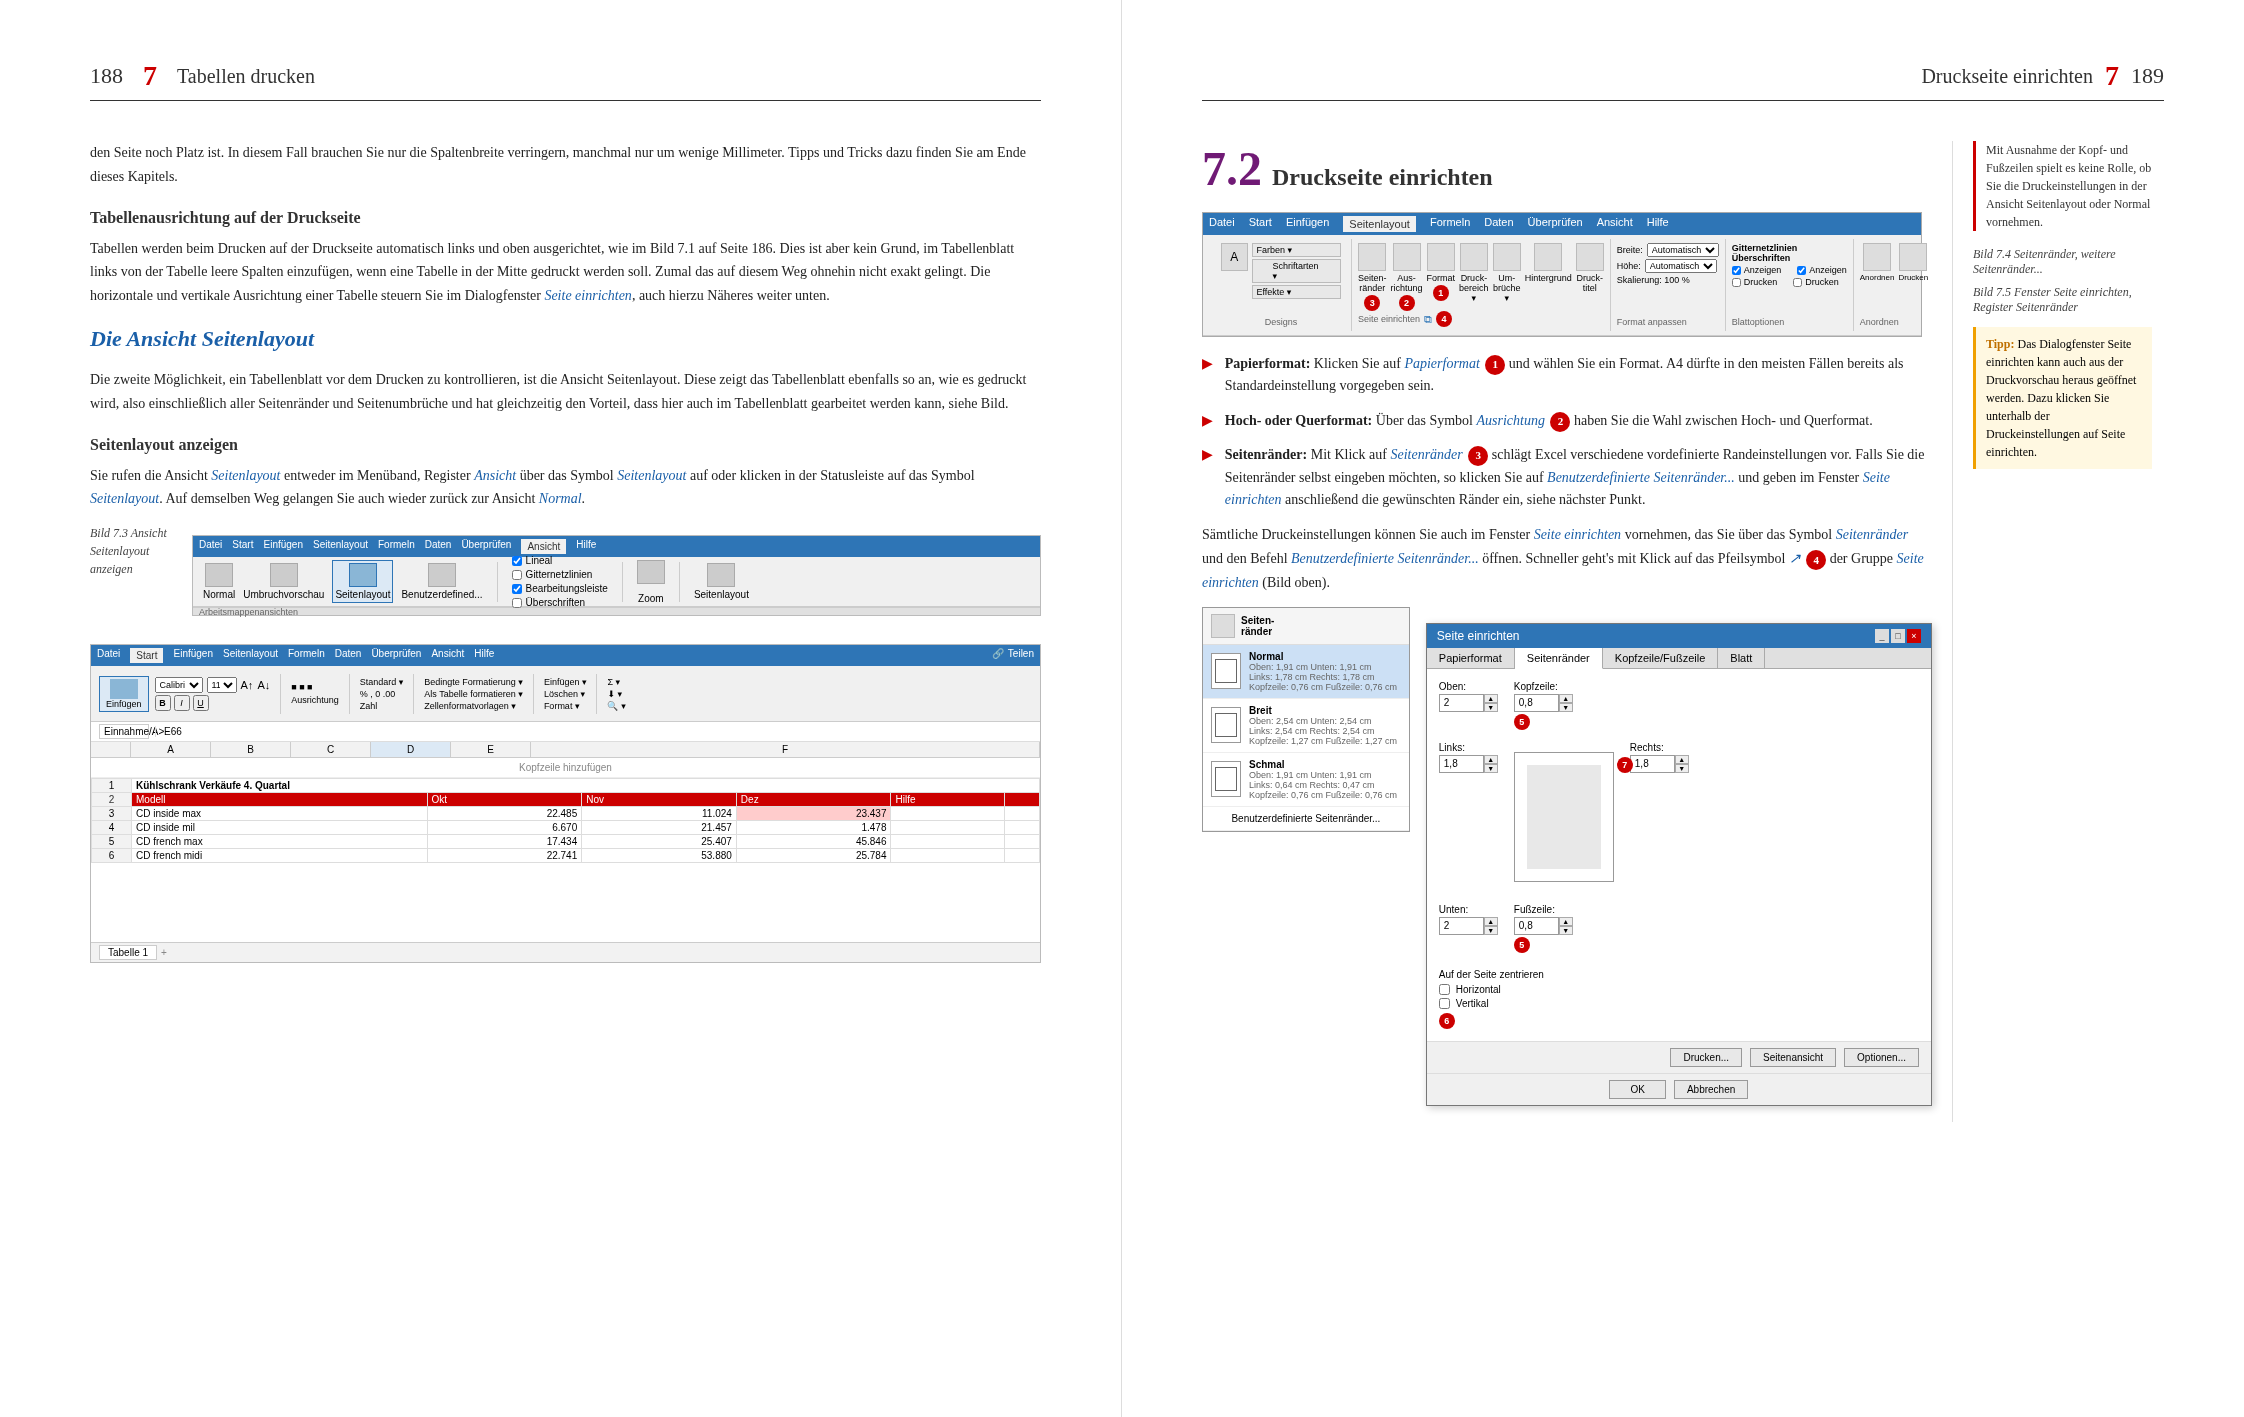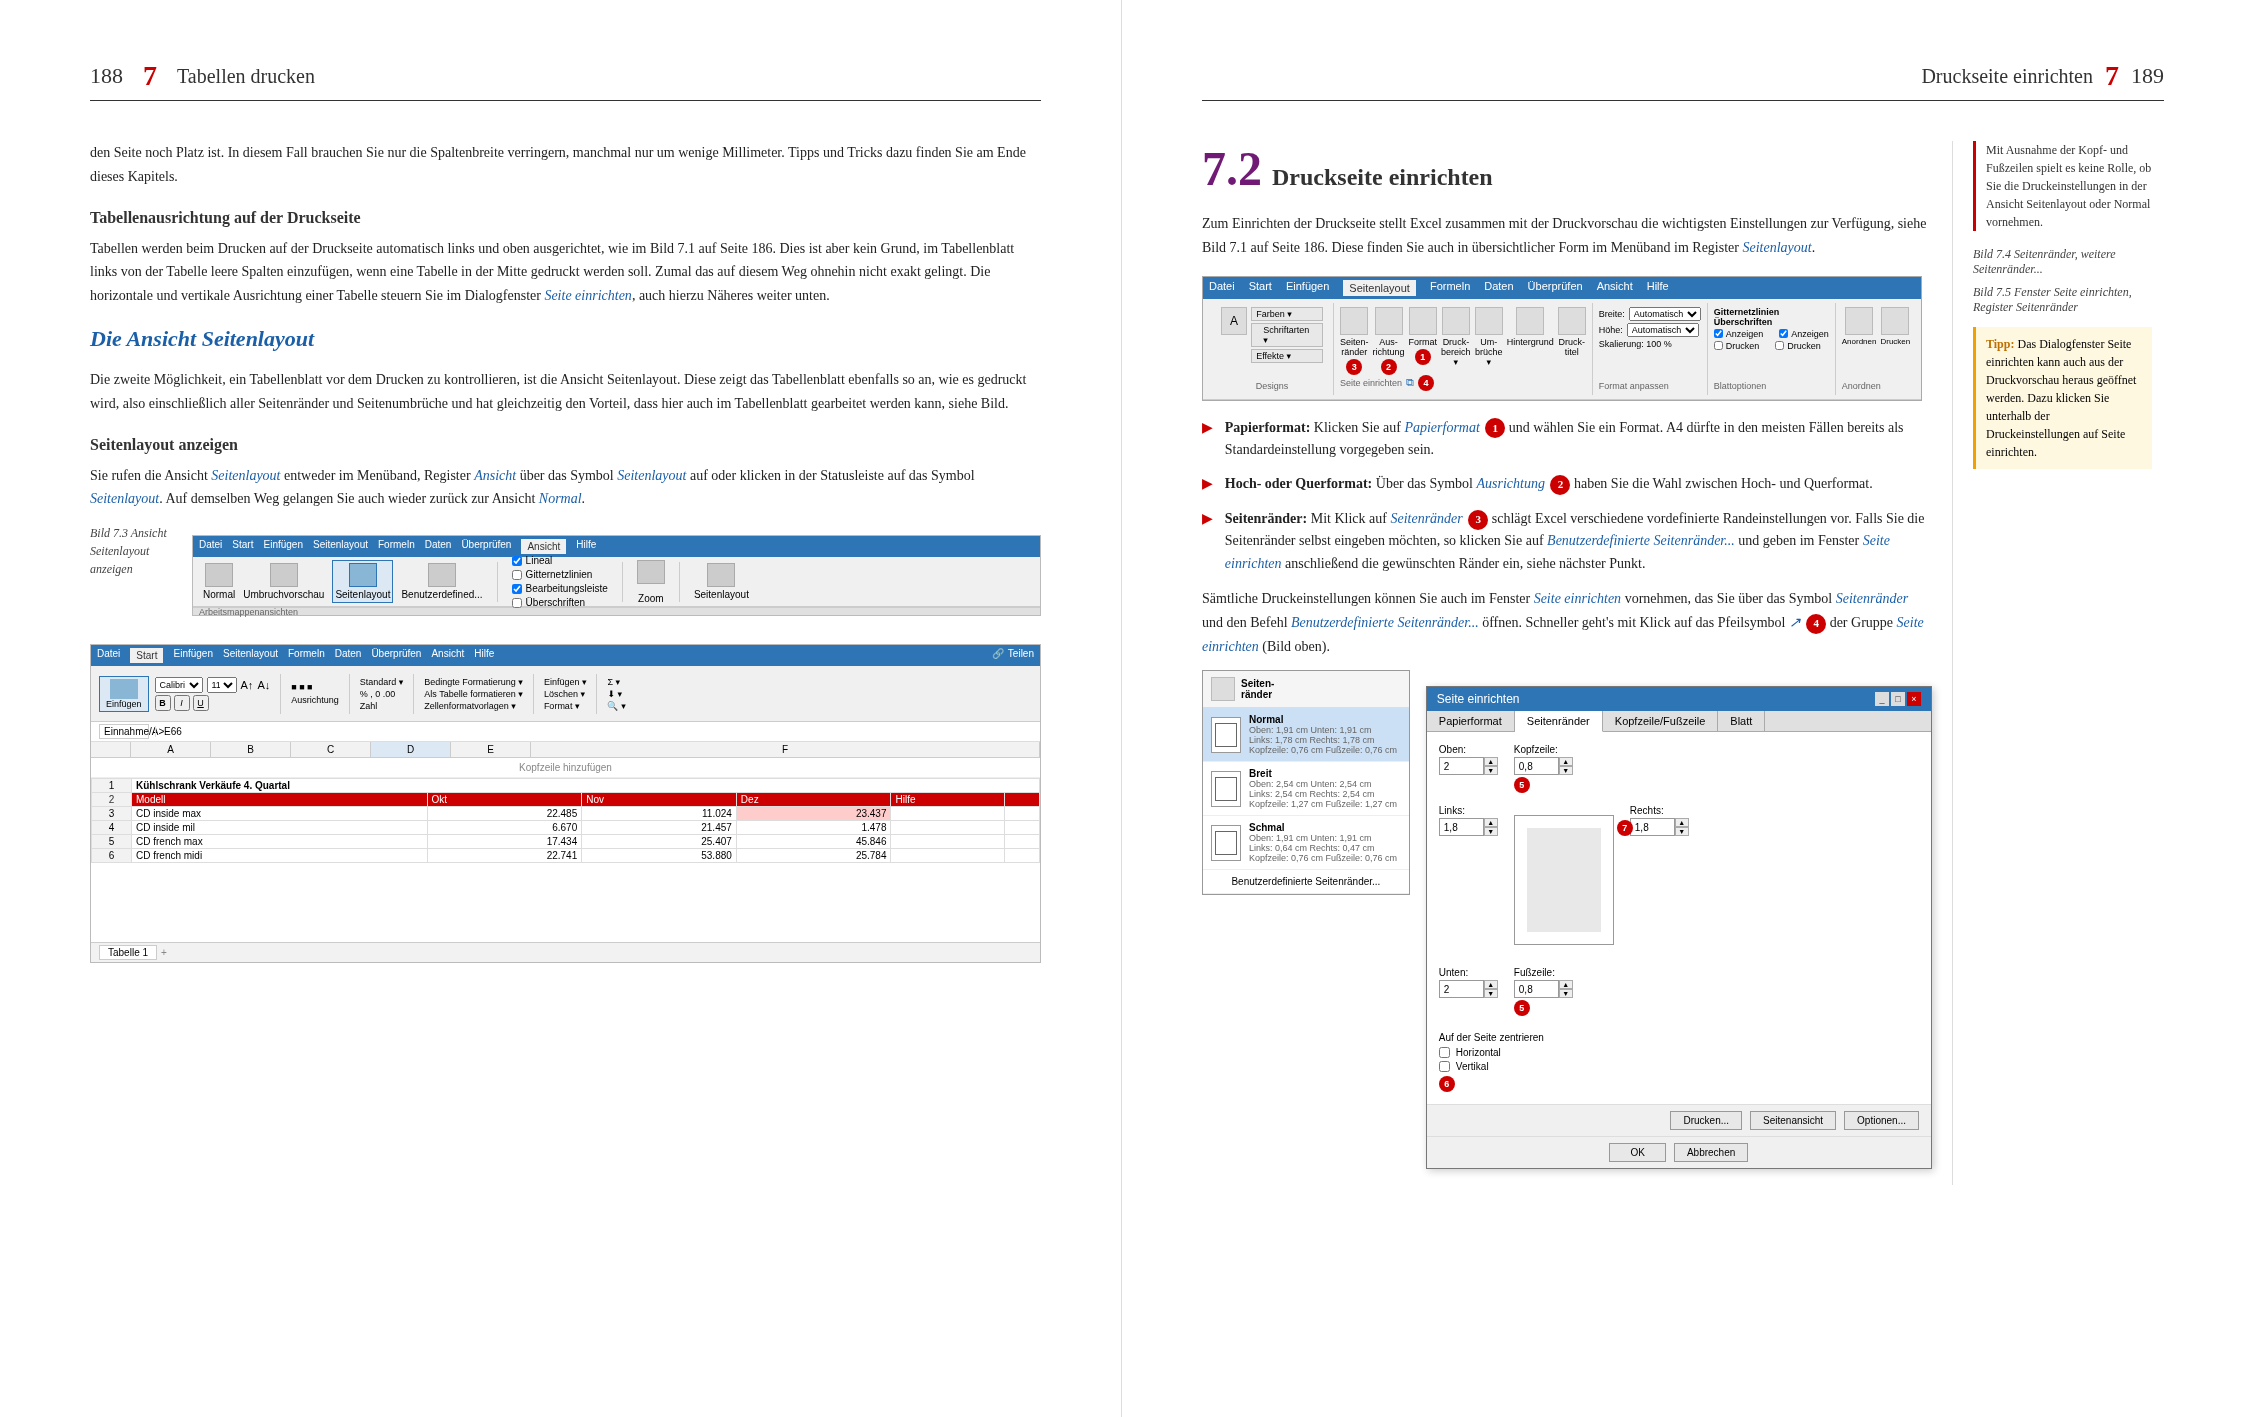--- a/index.html
+++ b/index.html
@@ -575,44 +575,41 @@
 
     <div class="right-layout">
       <div class="right-main">
 
         <div style="display:flex;align-items:baseline;margin-bottom:16px;">
           <span class="section-number">7.2</span>
           <span style="font-size:24px;font-weight:bold;color:#333;">Druckseite einrichten</span>
         </div>
 
 
-        <p class="body-text">
-          Zum Einrichten der Druckseite stellt Excel zusammen mit der Druckvorschau die wichtigsten Einstellungen zur Verfügung, siehe Bild 7.1 auf Seite 186. Diese finden Sie auch in übersichtlicher Form im Menüband im Register <span class="link-text">Seitenlayout</span>.
-        </p>
 
         <div class="ribbon-mockup">
           <div class="ribbon-tabs">
             <span>Datei</span>
             <span>Start</span>
             <span>Einfügen</span>
             <span class="ribbon-tab active">Seitenlayout</span>
             <span>Formeln</span>
             <span>Daten</span>
             <span>Überprüfen</span>
             <span>Ansicht</span>
             <span>Hilfe</span>
           </div>
           <div style="background:#f0f0f0;display:flex;padding:4px 8px;gap:0;border-bottom:1px solid #ccc;">
 
             <div style="display:flex;flex-direction:column;justify-content:space-between;padding:4px 10px;border-right:1px solid #ccc;align-items:center;">
               <div style="display:flex;gap:4px;">
                 <div style="width:28px;height:28px;background:#ddd;border:1px solid #bbb;display:flex;align-items:center;justify-content:center;font-size:12px;">A</div>
                 <div style="display:flex;flex-direction:column;gap:2px;">
                   <div style="font-size:9px;background:#e8e8e8;border:1px solid #bbb;padding:1px 4px;">Farben ▾</div>
-                  <div style="font-size:9px;background:#e8e8e8;border:1px solid #bbb;padding:1px 11px;">Schriftarten ▾</div>
+                  <div style="font-size:9px;background:#e8e8e8;border:1px solid #bbb;padding:1px 20px;">Schriftarten ▾</div>
                   <div style="font-size:9px;background:#e8e8e8;border:1px solid #bbb;padding:1px 4px;">Effekte ▾</div>
                 </div>
               </div>
               <div style="font-size:9px;color:#666;text-align:center;">Designs</div>
             </div>
 
             <div style="display:flex;flex-direction:column;justify-content:space-between;padding:4px 6px;border-right:1px solid #ccc;">
               <div style="display:flex;gap:4px;align-items:flex-start;">
                 <div style="display:flex;flex-direction:column;align-items:center;gap:2px;">
                   <div style="width:28px;height:28px;background:#ddd;border:1px solid #bbb;"></div>

